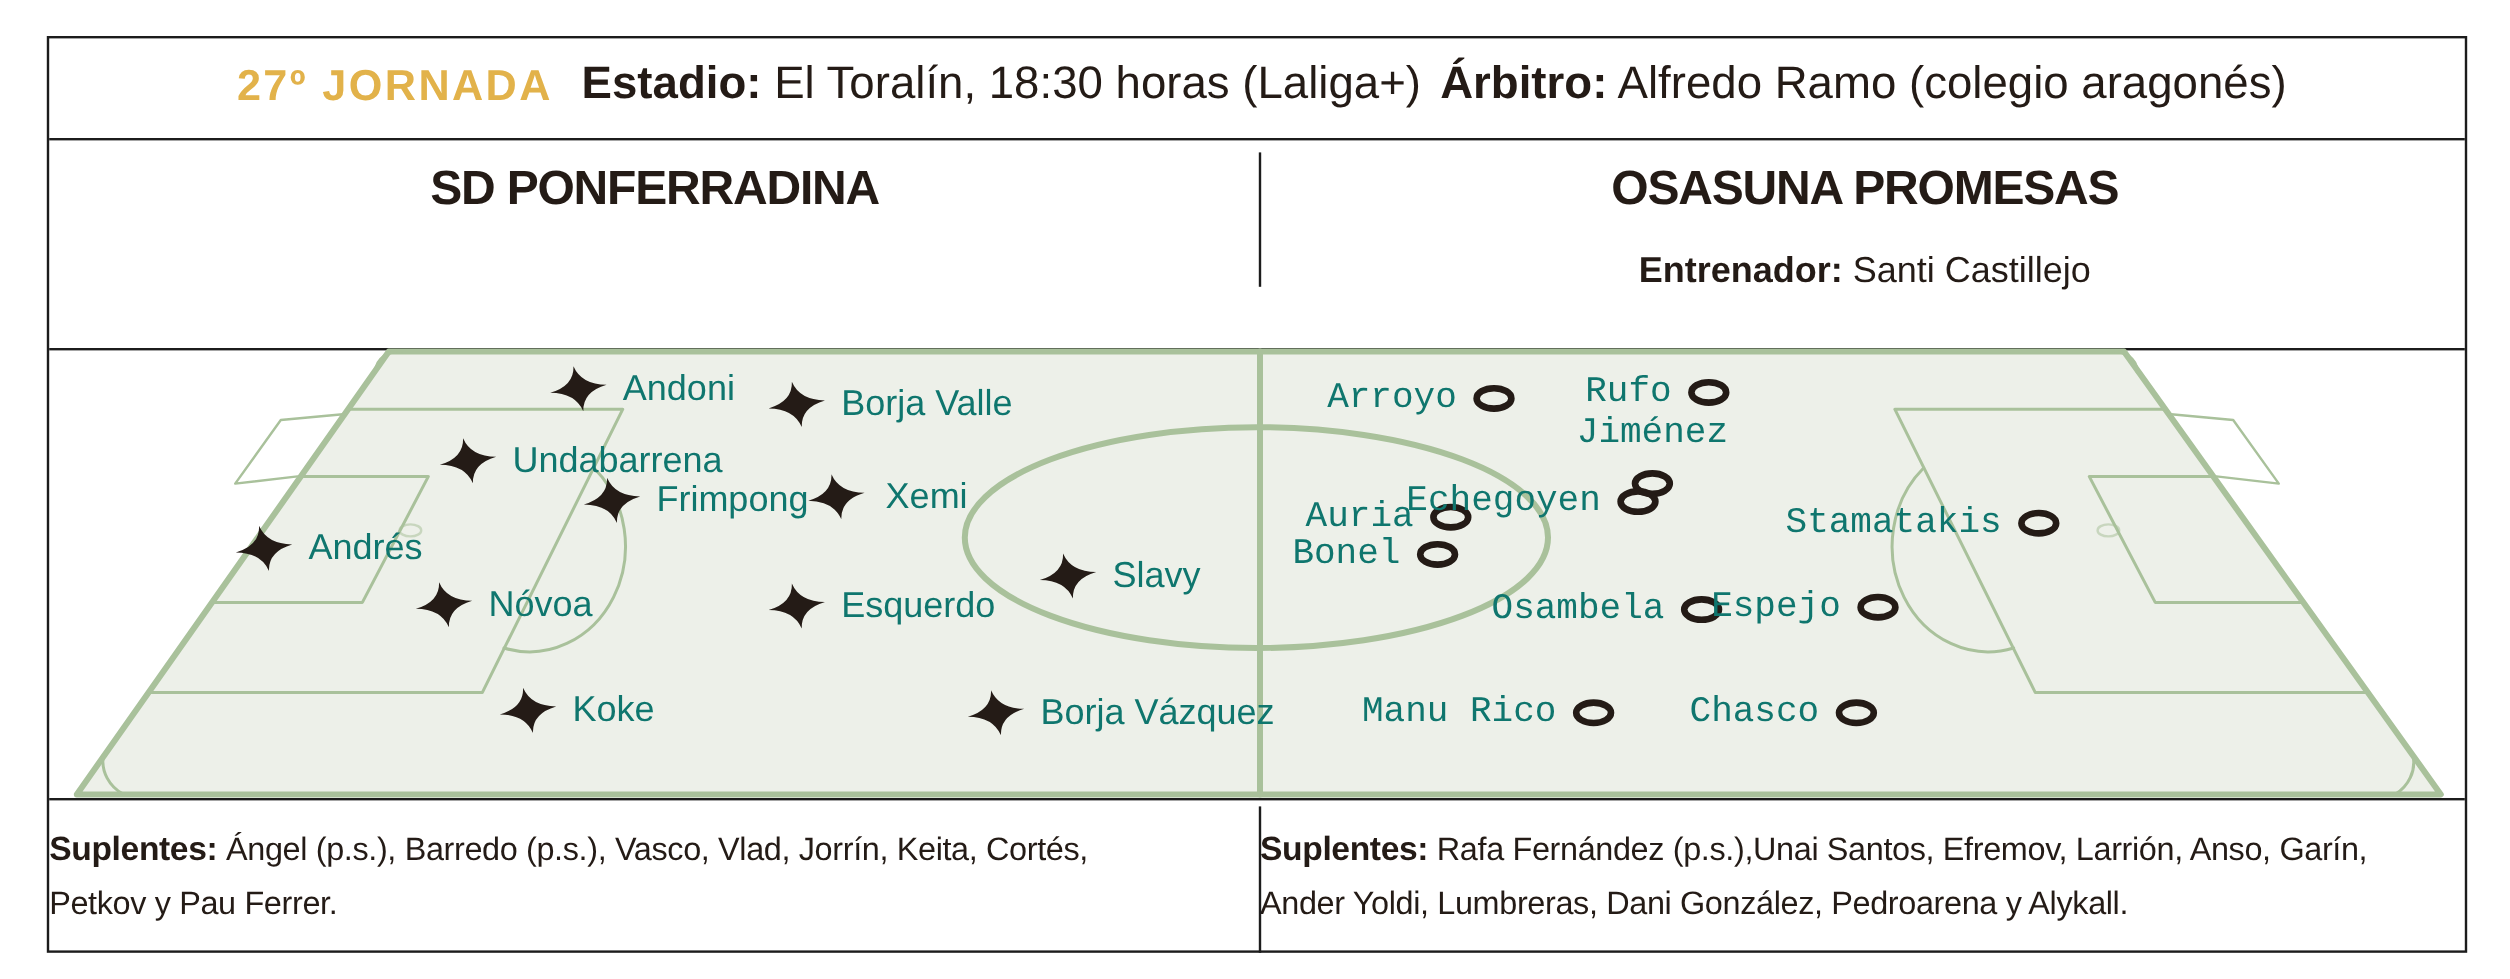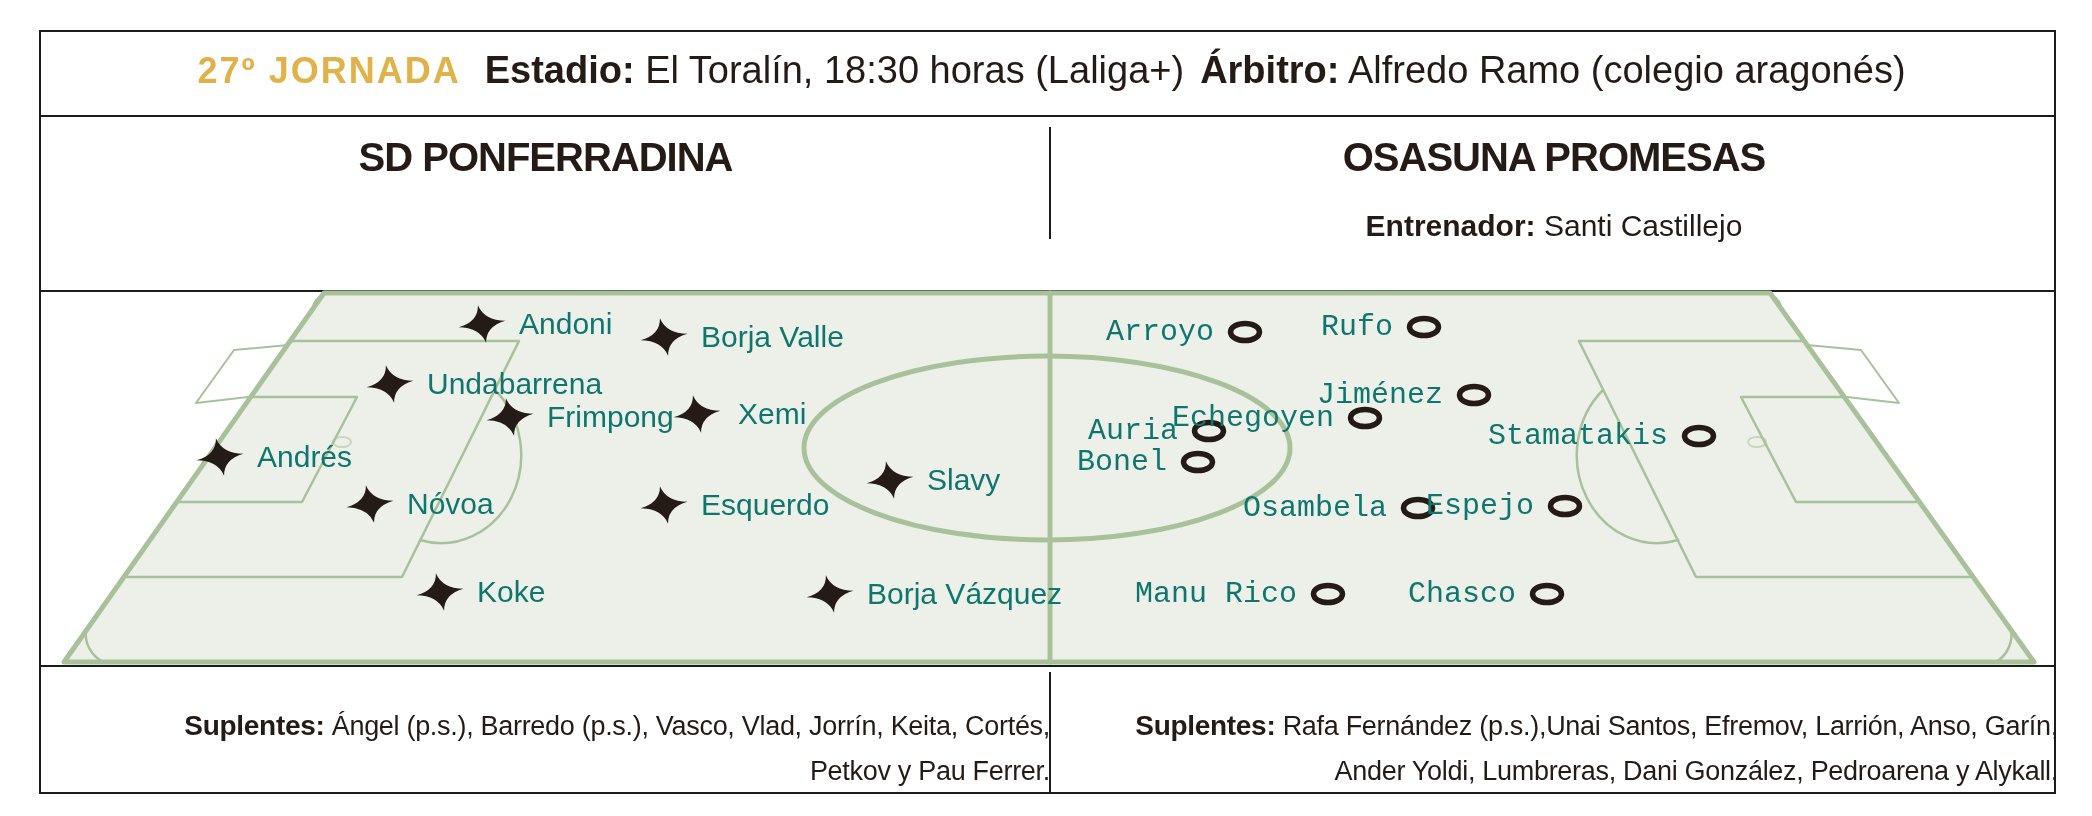--- a/index.html
+++ b/index.html
@@ -22,21 +22,21 @@
   
   .pitch-svg{position:absolute;left:0;top:258px;width:2017px;height:375px;}
   .players{position:absolute;left:0;top:0;width:2017px;height:764px;pointer-events:none;}
   .player{position:absolute;display:flex;align-items:center;height:42px;white-space:nowrap;}
   .player.home{gap:12px;}
   .player.away{gap:12px;justify-content:flex-end;width:360px;font-family:Liberation Mono, monospace;}
   .pname{font-size:30px;color:#0f766e;}
   .star{flex:0 0 auto;}
   .oval{flex:0 0 auto;}
   
-  .subs-col{position:absolute;top:633px;height:131px;display:flex;flex-direction:column;align-items:flex-end;justify-content:center;box-sizing:border-box;margin-top:18px;}
+  .subs-col{position:absolute;top:633px;height:131px;display:flex;flex-direction:column;align-items:flex-start;justify-content:center;box-sizing:border-box;}
   .subs-home-col{left:0;width:1009px;}
   .subs-away-col{left:1009px;width:1008px;}
   .subs-line{font-size:27px;letter-spacing:-0.3px;line-height:45px;text-align:center;white-space:nowrap;}
   .subs-label{font-weight:bold;font-size:28px;}
 </style>
 </head>
 <body>
 
 <div class="frame">
 
@@ -166,21 +166,21 @@
         <svg class="oval" width="38" height="26" viewBox="0 0 38 26">
           <ellipse cx="19" cy="13" rx="14.5" ry="8.5" fill="none" stroke="#241B16" stroke-width="5.5"></ellipse>
         </svg>
       </div>
       <div class="player away" style="left: 1042px; top: 274px;">
         <span class="pname">Rufo</span>
         <svg class="oval" width="38" height="26" viewBox="0 0 38 26">
           <ellipse cx="19" cy="13" rx="14.5" ry="8.5" fill="none" stroke="#241B16" stroke-width="5.5"></ellipse>
         </svg>
       </div>
-      <div class="player away" style="left: 1092px; top: 342px;">
+      <div class="player away" style="left: 1156px; top: 342px; flex-direction: column;">
         <span class="pname">Jiménez</span>
         <svg class="oval" width="38" height="26" viewBox="0 0 38 26">
           <ellipse cx="19" cy="13" rx="14.5" ry="8.5" fill="none" stroke="#241B16" stroke-width="5.5"></ellipse>
         </svg>
       </div>
       <div class="player away" style="left: 827px; top: 378px; align-items: center;">
         <span class="pname">Auria</span>
         <svg class="oval" width="38" height="26" viewBox="0 0 38 26">
           <ellipse cx="19" cy="13" rx="14.5" ry="8.5" fill="none" stroke="#241B16" stroke-width="5.5"></ellipse>
         </svg>

